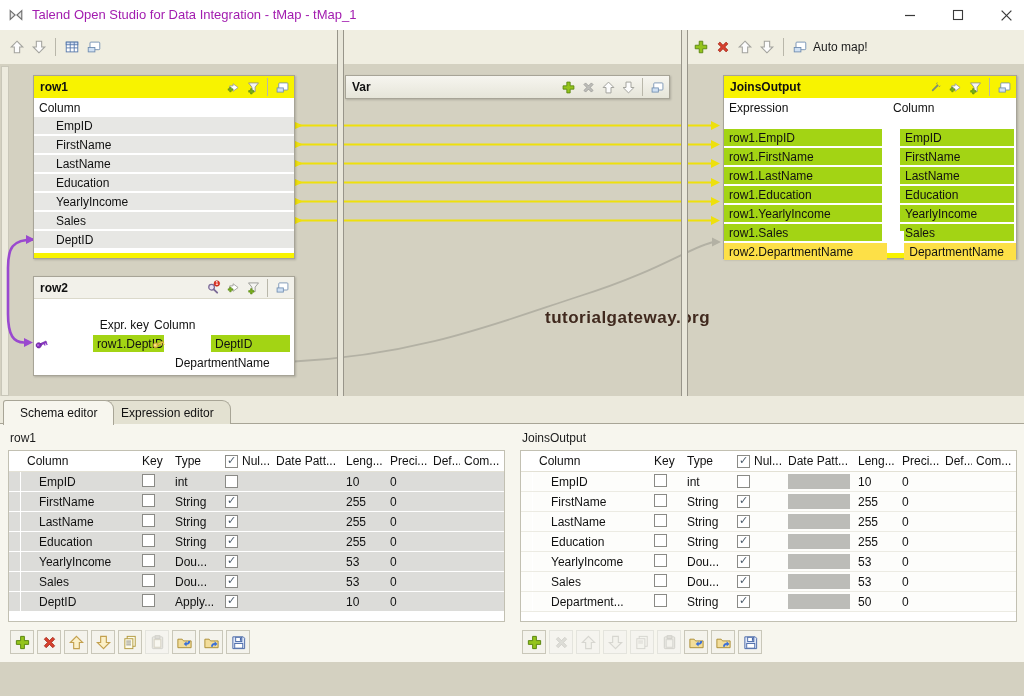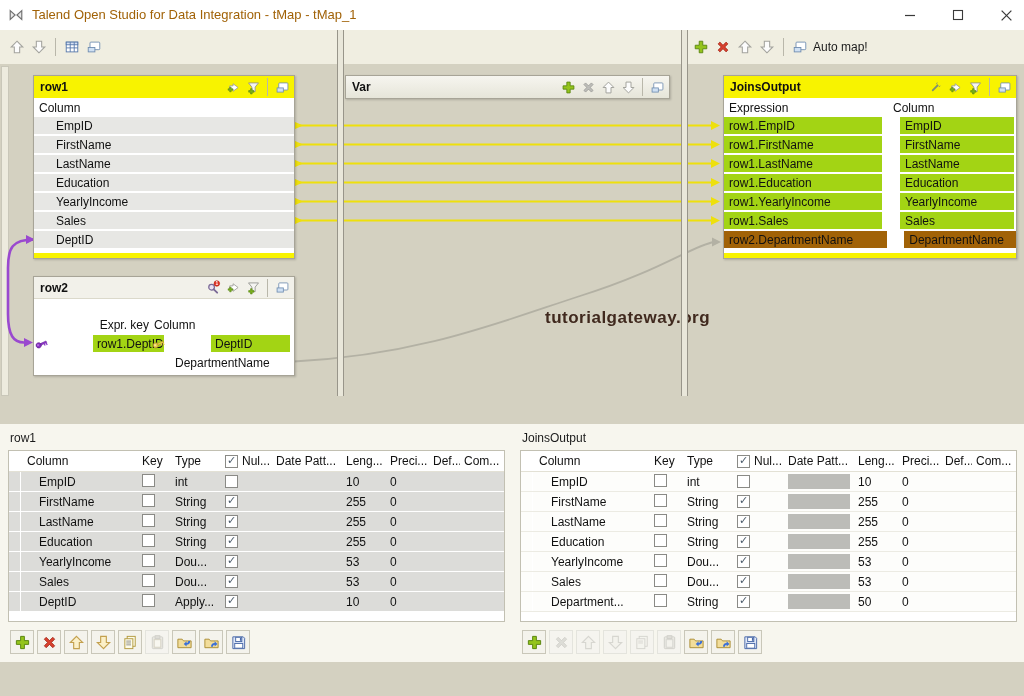--- a/index.html
+++ b/index.html
@@ -7,21 +7,21 @@
   #app{position:relative;width:1024px;height:696px;background:#d4d1c1;overflow:hidden;font-size:12px;color:#111;}
   .abs{position:absolute;}
   svg{display:block;}
   .icon{display:inline-flex;align-items:center;justify-content:center;width:18px;height:18px;}
   .icon svg{width:16px;height:16px;}
   .icon.sm svg{width:15px;height:15px;}
   .dis{opacity:.38;filter:grayscale(70%);}
   
   #titlebar{left:0;top:0;width:1024px;height:30px;background:#ffffff;border-bottom:1px solid #e2e2e2;}
   #titlebar .logo{position:absolute;left:8px;top:7px;width:16px;height:16px;}
-  #titlebar .title{position:absolute;left:32px;top:0;line-height:30px;font-size:13px;color:#a16207;white-space:nowrap;}
+  #titlebar .title{position:absolute;left:32px;top:0;line-height:30px;font-size:13px;color:#a21caf;white-space:nowrap;}
   .wc{position:absolute;top:0;width:44px;height:30px;display:flex;align-items:center;justify-content:center;}
   
   #topbar{left:0;top:30px;width:1024px;height:34px;background:#f0eee1;border-bottom:1px solid #c9c7b9;}
   .tbsec{position:absolute;top:0;height:34px;display:flex;align-items:center;gap:4px;}
   .vsep{width:1px;height:18px;background:#b9b7aa;margin:0 3px;}
   #find-input{width:165px;height:18px;border:1px solid #8d9cae;font-size:12px;padding:0 3px;background:#fff;font-family:inherit;}
   .tblabel{font-size:12px;color:#1b1b1b;white-space:nowrap;}
   
   #mainbg{left:0;top:64px;width:1024px;height:332px;background:#d4d1c1;}
   #gutter{left:1px;top:66px;width:6px;height:328px;background:#edebde;border:1px solid #c9c7b9;}
@@ -37,22 +37,22 @@
   .ystrip{height:5px;background:#f8f300;}
   
   .r2gap{height:16px;background:#fff;}
   .r2colhdr{height:19px;display:flex;align-items:center;background:#fff;}
   .r2colhdr span{padding-left:5px;box-sizing:border-box;}
   .r2row{height:19px;display:flex;align-items:center;background:#fff;}
   .r2cell{display:flex;align-items:center;box-sizing:border-box;height:19px;gap:44px;}
   .gcell{background:#a3d414;height:17px;display:flex;align-items:center;padding-left:4px;flex:1;margin-right:2px;}
   
   .jrow{height:19px;display:flex;background:#fff;}
-  .jcell{height:17px;margin-bottom:2px;background:#a3d414;display:flex;align-items:center;padding-left:5px;box-sizing:border-box;}
-  .jcell.white{background:#a16207;}
+  .jcell{height:17px;margin-bottom:2px;background:#a3d414;display:flex;align-items:center;padding-left:5px;box-sizing:border-box;margin-top:12px;}
+  .jcell.white{background:#fde047;}
   .jexpr{width:158px;}
   .jspacer{width:18px;height:17px;background:#fff;}
   .jcol{width:114px;}
   
   #watermark{left:545px;top:308px;font-size:17px;font-weight:bold;color:#40291e;letter-spacing:.5px;}
   
   #tabstrip{left:0;top:396px;width:1024px;height:28px;background:#eceadd;border-bottom:1px solid #a8a596;box-sizing:border-box;}
   .tab{position:absolute;top:4px;height:24px;line-height:24px;padding:0 16px;font-size:12px;border:1px solid #a8a596;border-bottom:none;border-radius:3px 9px 0 0;box-sizing:border-box;}
   .tab.active{background:#f7f6ee;z-index:2;height:25px;}
   .tab.inactive{background:#e3e1d1;}
@@ -433,20 +433,24 @@
         <span class="jspacer"></span>
         <span class="jcell white jcol">DepartmentName</span>
       </div>
     <div class="wstrip"></div>
     <div class="ystrip"></div>
   </div>
 
   <div class="sash abs" style="left:337px;"></div>
   <div class="sash abs" style="left:681px;"></div>
 
+  <div id="tabstrip" class="abs">
+    <span class="tab active" style="left:3px;">Schema editor</span>
+    <span class="tab inactive" style="left:104px;">Expression editor</span>
+  </div>
 
   <div id="schema" class="abs">
     <span class="slabel" style="left:10px;">row1</span>
     <span class="slabel" style="left:522px;">JoinsOutput</span>
 
     <div class="stable" style="left:8px;">
       <div class="shdr">
         <span class="c0"></span>
         <span class="c1">Column</span>
         <span class="c2">Key</span>

